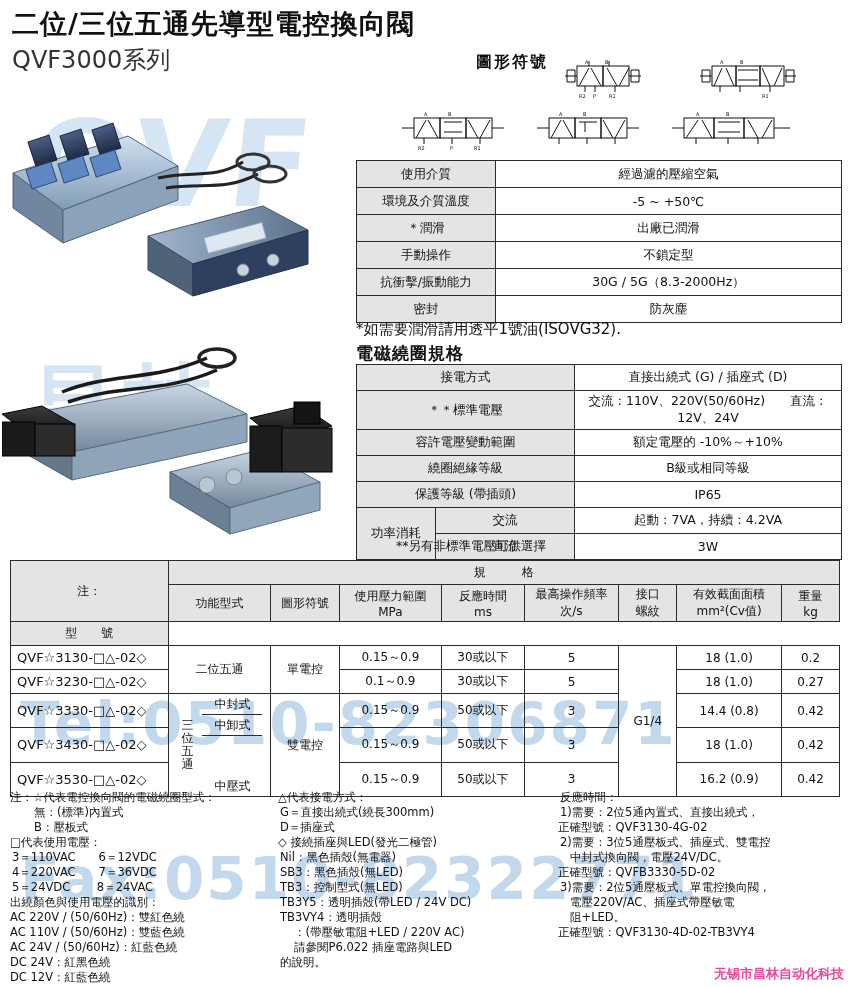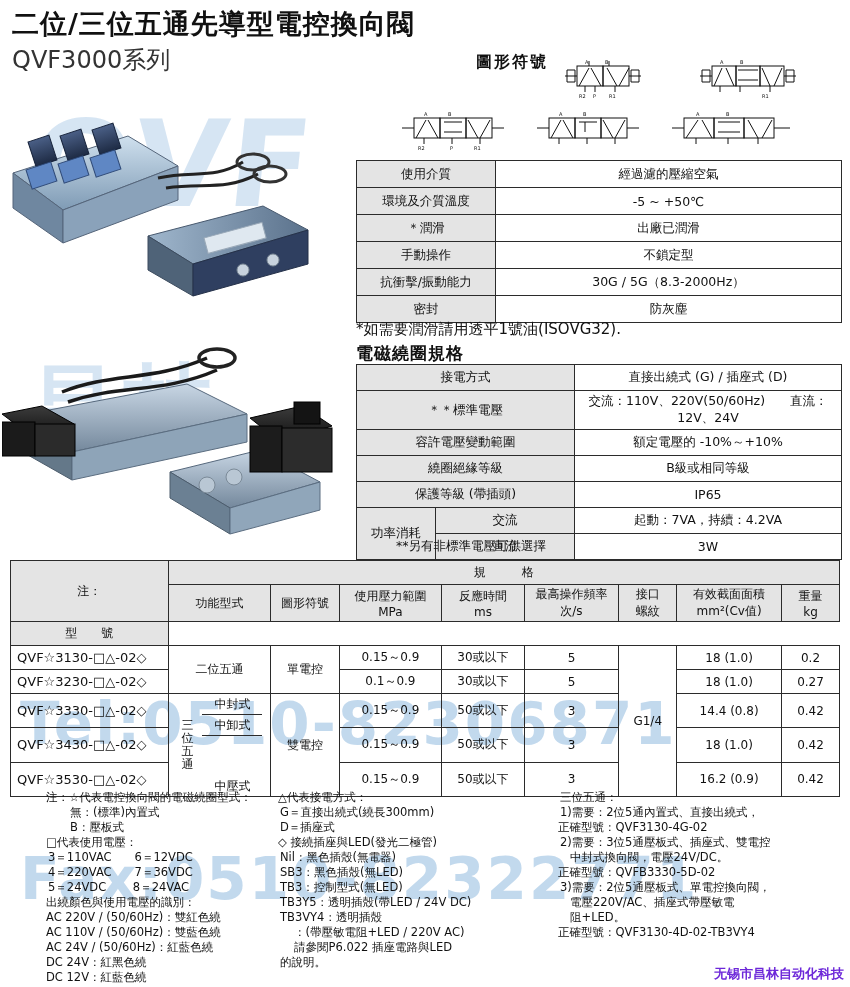--- a/index.html
+++ b/index.html
@@ -68,28 +68,28 @@
   .note2{position:absolute;left:356px;top:538px;font-size:12.5px;margin-left:40px;}
 
   
   #models{left:10px;top:560px;width:830px;}
   #models td{font-size:12px;height:21px;padding:1px 2px;}
   #models .hd{background:#e4e4e4 !important;}
   #models .modelcell{text-align:left;padding-left:6px;font-size:13px;}
 
   
   .notes{position:absolute;top:790px;font-size:11.5px;line-height:15px;}
-  .nc1{left:10px;width:255px;margin-left:36px;}
+  .nc1{left:10px;width:255px;}
   .nc2{left:278px;width:270px;}
   .nc3{left:560px;width:285px;}
   .ind{display:block;padding-left:12px;text-indent:-12px;}
 
   .footer{
     position:absolute;right:6px;bottom:4px;
-    font-size:13px;color:#6d28d9;font-weight:bold;
+    font-size:13px;color:#ec4899;font-weight:bold;
   }
 </style>
 </head>
 <body>
 
 <div class="wm wm1">QVF</div>
 <div class="wm wm2">昌林</div>
 <div class="wm wm3">Tel:0510-82306871</div>
 <div class="wm wm4">Fax:0510-82322771</div>
 
@@ -470,21 +470,21 @@
   <span class="ind" style="padding-left:14px">SB3：黑色插殼(無LED)</span>
   <span class="ind" style="padding-left:14px">TB3：控制型式(無LED)</span>
   <span class="ind" style="padding-left:14px">TB3Y5：透明插殼(帶LED / 24V DC)</span>
   <span class="ind" style="padding-left:14px">TB3VY4：透明插殼</span>
   <span class="ind" style="padding-left:28px">：(帶壓敏電阻+LED / 220V AC)</span>
   <span class="ind" style="padding-left:28px">請參閱P6.022 插座電路與LED</span>
   <span class="ind" style="padding-left:14px">的說明。</span>
 </div>
 
 <div class="notes nc3">
-  <span class="ind">三位五通：</span>
+  <span class="ind">反應時間：</span>
   <span class="ind">1)需要：2位5通內置式、直接出繞式，</span>
   <span class="ind" style="padding-left:10px">正確型號：QVF3130-4G-02</span>
   <span class="ind">2)需要：3位5通壓板式、插座式、雙電控</span>
   <span class="ind" style="padding-left:22px">中封式換向閥，電壓24V/DC。</span>
   <span class="ind" style="padding-left:10px">正確型號：QVFB3330-5D-02</span>
   <span class="ind">3)需要：2位5通壓板式、單電控換向閥，</span>
   <span class="ind" style="padding-left:22px">電壓220V/AC、插座式帶壓敏電</span>
   <span class="ind" style="padding-left:22px">阻+LED。</span>
   <span class="ind" style="padding-left:10px">正確型號：QVF3130-4D-02-TB3VY4</span>
 </div>

